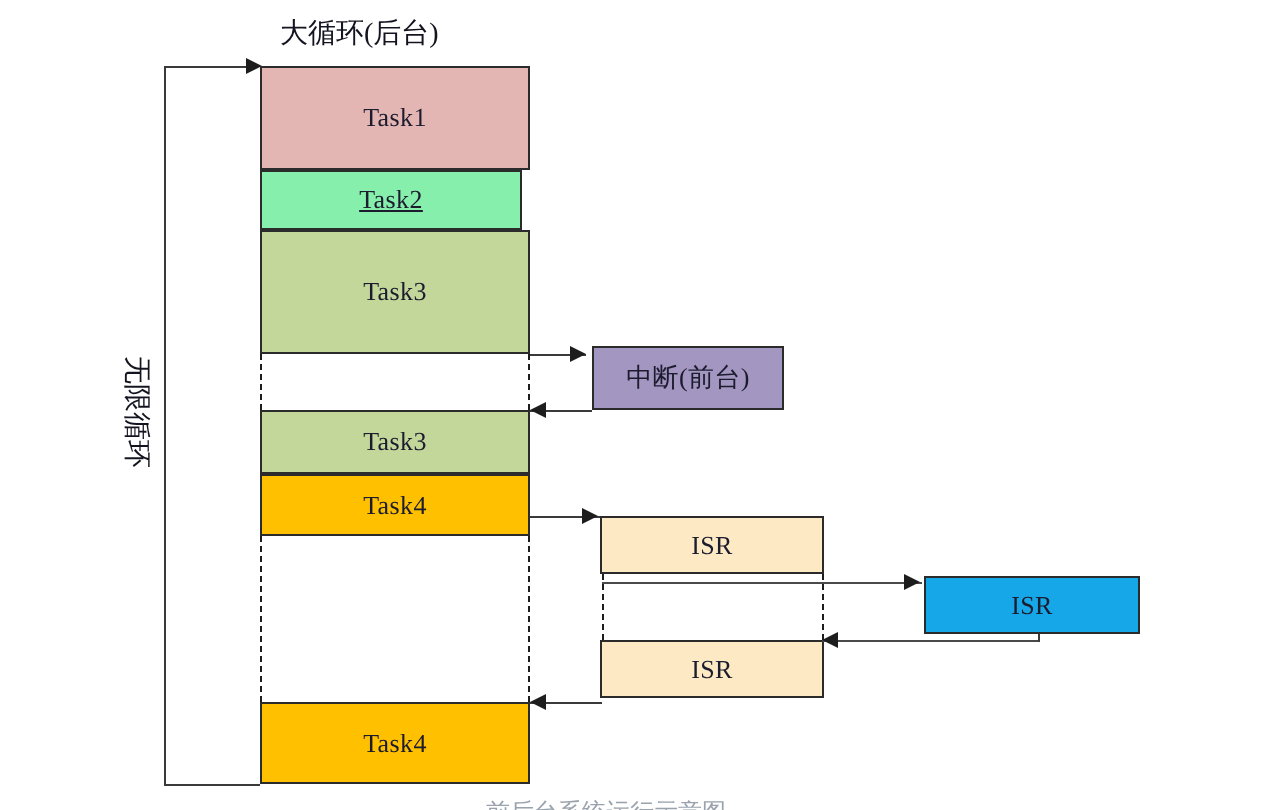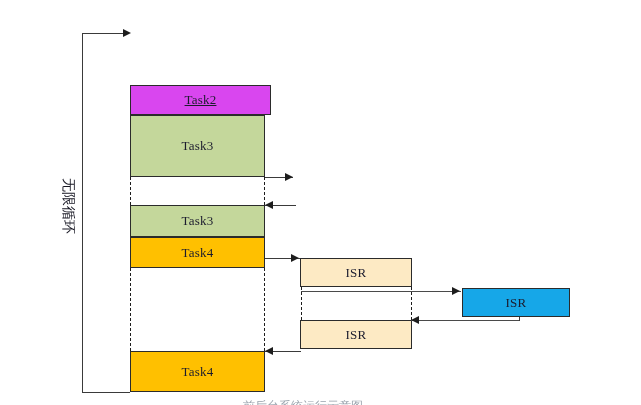--- a/index.html
+++ b/index.html
@@ -90,50 +90,53 @@
     color: #9aa3ad;
     white-space: nowrap;
     overflow: hidden;
   }
 </style>
 </head>
 <body>
 
 <div id="canvas">
 
+  <div class="cap" style="left:140px; top:8px;">大循环(后台)</div>
 
   <div class="hline" style="left:82px; top:33px; width:42px;"></div>
   <div class="arrow right" style="left:123px; top:28.5px;"></div>
 
   <div class="vline" style="left:82px; top:33px; height:359px;"></div>
 
   <div class="hline" style="left:82px; top:392px; width:48px;"></div>
 
   <div class="vlabel" style="left:77px; top:178px;">无限循环</div>
 
+  <div class="blk" style="left:130px; top:33px; width:135px; height:52px; background:#e3b6b3;">Task1</div>
 
-  <div class="blk" style="left:130px; top:85px; width:141px; height:30px; background:#d946ef;text-decoration:underline;">Task2</div>
+  <div class="blk" style="left:130px; top:85px; width:131px; height:30px; background:#86efac;text-decoration:underline;">Task2</div>
 
   <div class="blk" style="left:130px; top:115px; width:135px; height:62px; background:#c4d79b;">Task3</div>
 
   <div class="vdash" style="left:130px; top:177px; height:28px;"></div>
   <div class="vdash" style="left:264px; top:177px; height:28px;"></div>
 
   <div class="blk" style="left:130px; top:205px; width:135px; height:32px; background:#c4d79b;">Task3</div>
 
   <div class="blk" style="left:130px; top:237px; width:135px; height:31px; background:#ffc000;">Task4</div>
 
   <div class="vdash" style="left:130px; top:268px; height:83px;"></div>
   <div class="vdash" style="left:264px; top:268px; height:83px;"></div>
 
   <div class="blk" style="left:130px; top:351px; width:135px; height:41px; background:#ffc000;">Task4</div>
 
   <div class="hline" style="left:265px; top:177px; width:28px;"></div>
   <div class="arrow right" style="left:285px; top:172.5px;"></div>
 
+  <div class="blk" style="left:296px; top:173px; width:96px; height:32px; background:#a396c1; font-size:13px;">中断(前台)</div>
 
   <div class="hline" style="left:265px; top:205px; width:31px;"></div>
   <div class="arrow left" style="left:265px; top:200.5px;"></div>
 
   <div class="hline" style="left:265px; top:258px; width:35px;"></div>
   <div class="arrow right" style="left:291px; top:253.5px;"></div>
 
   <div class="blk" style="left:300px; top:258px; width:112px; height:29px; background:#fdeac4;">ISR</div>
 
   <div class="vdash" style="left:301px; top:287px; height:33px;"></div>

